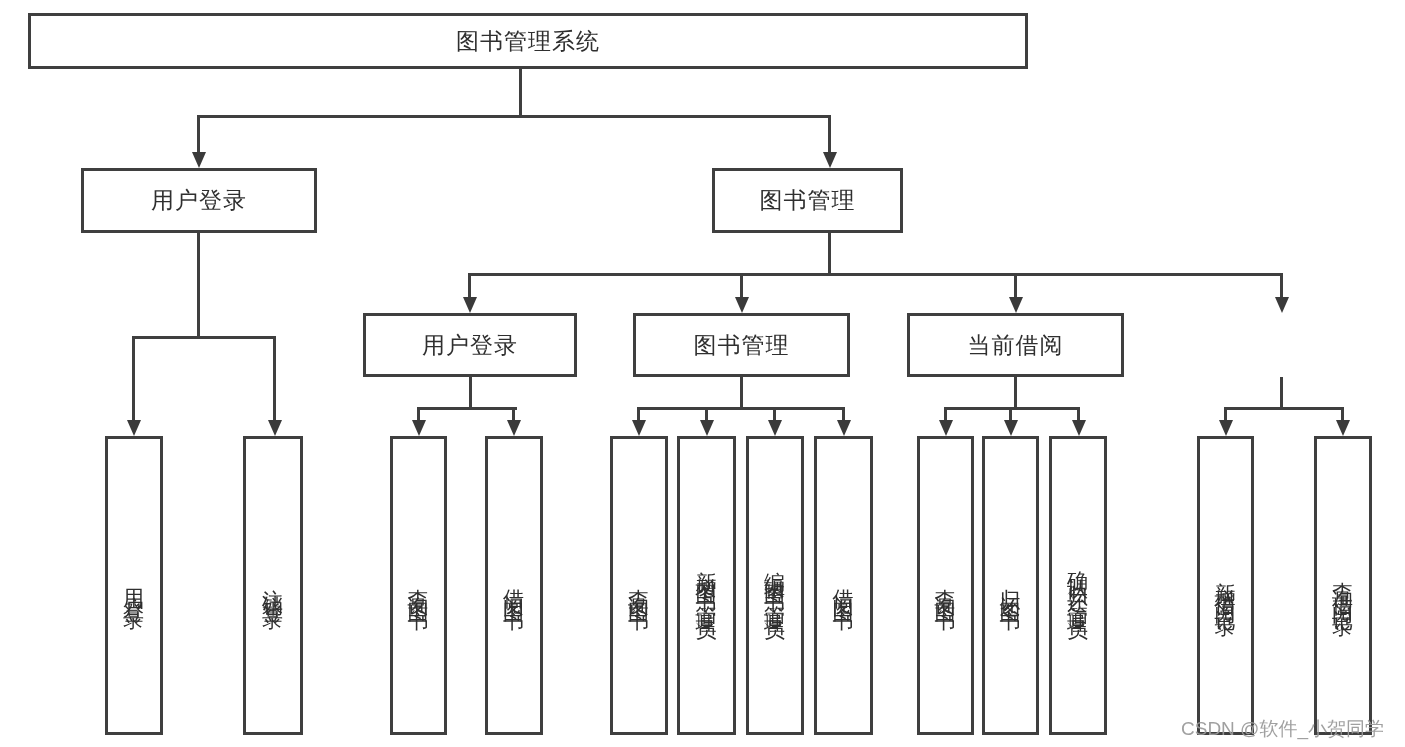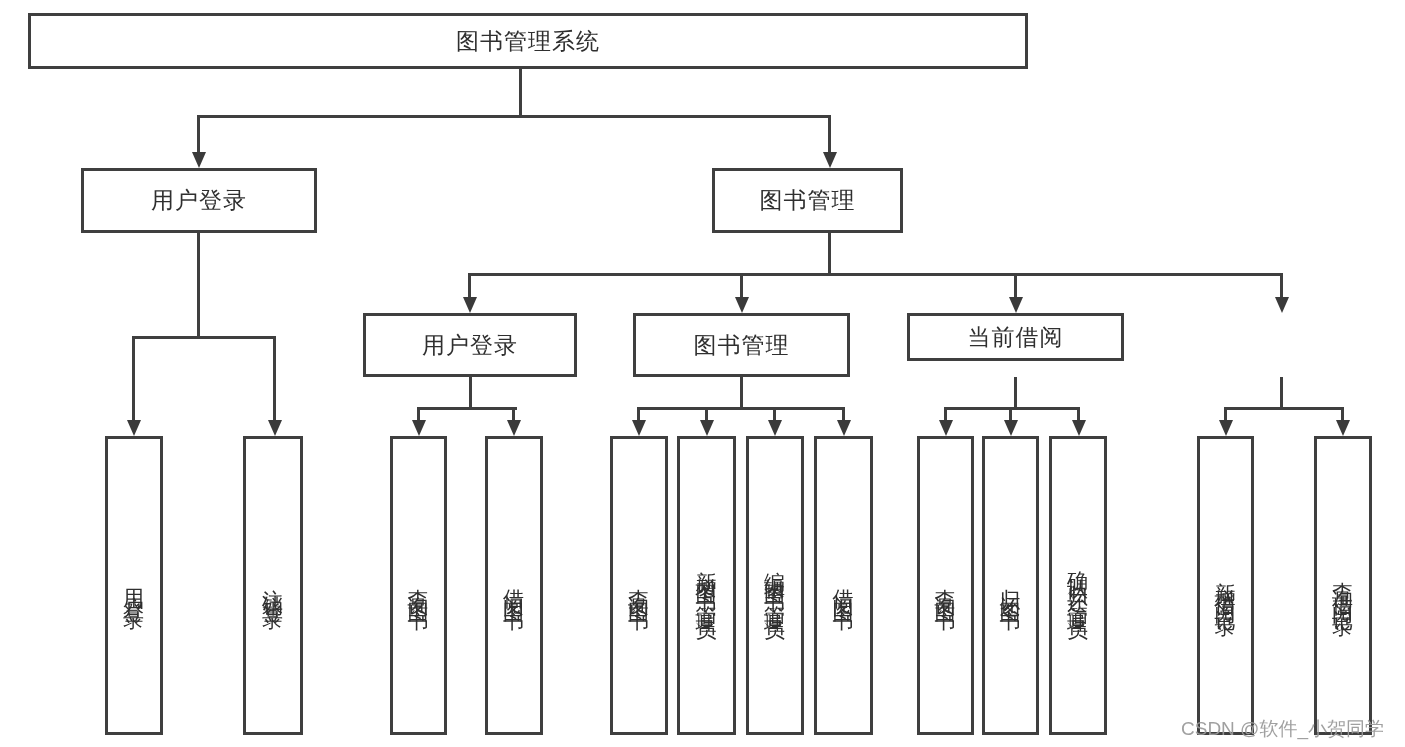--- a/index.html
+++ b/index.html
@@ -31,21 +31,21 @@
   <div class="box hbox" style="left:712px;top:168px;width:191px;height:65px">
     <span>图书管理</span>
   </div>
 
   <div class="box hbox" style="left:363px;top:313px;width:214px;height:64px">
     <span>用户登录</span>
   </div>
   <div class="box hbox" style="left:633px;top:313px;width:217px;height:64px">
     <span>图书管理</span>
   </div>
-  <div class="box hbox" style="left:907px;top:313px;width:217px;height:48px">
+  <div class="box hbox" style="left:907px;top:313px;width:217px;height:64px">
     <span>当前借阅</span>
   </div>
 
   <div class="box vbox" style="left:105px;top:436px;width:58px;height:299px">
     <span>用户登录</span>
   </div>
   <div class="box vbox" style="left:243px;top:436px;width:60px;height:299px">
     <span>注销登录</span>
   </div>
 

